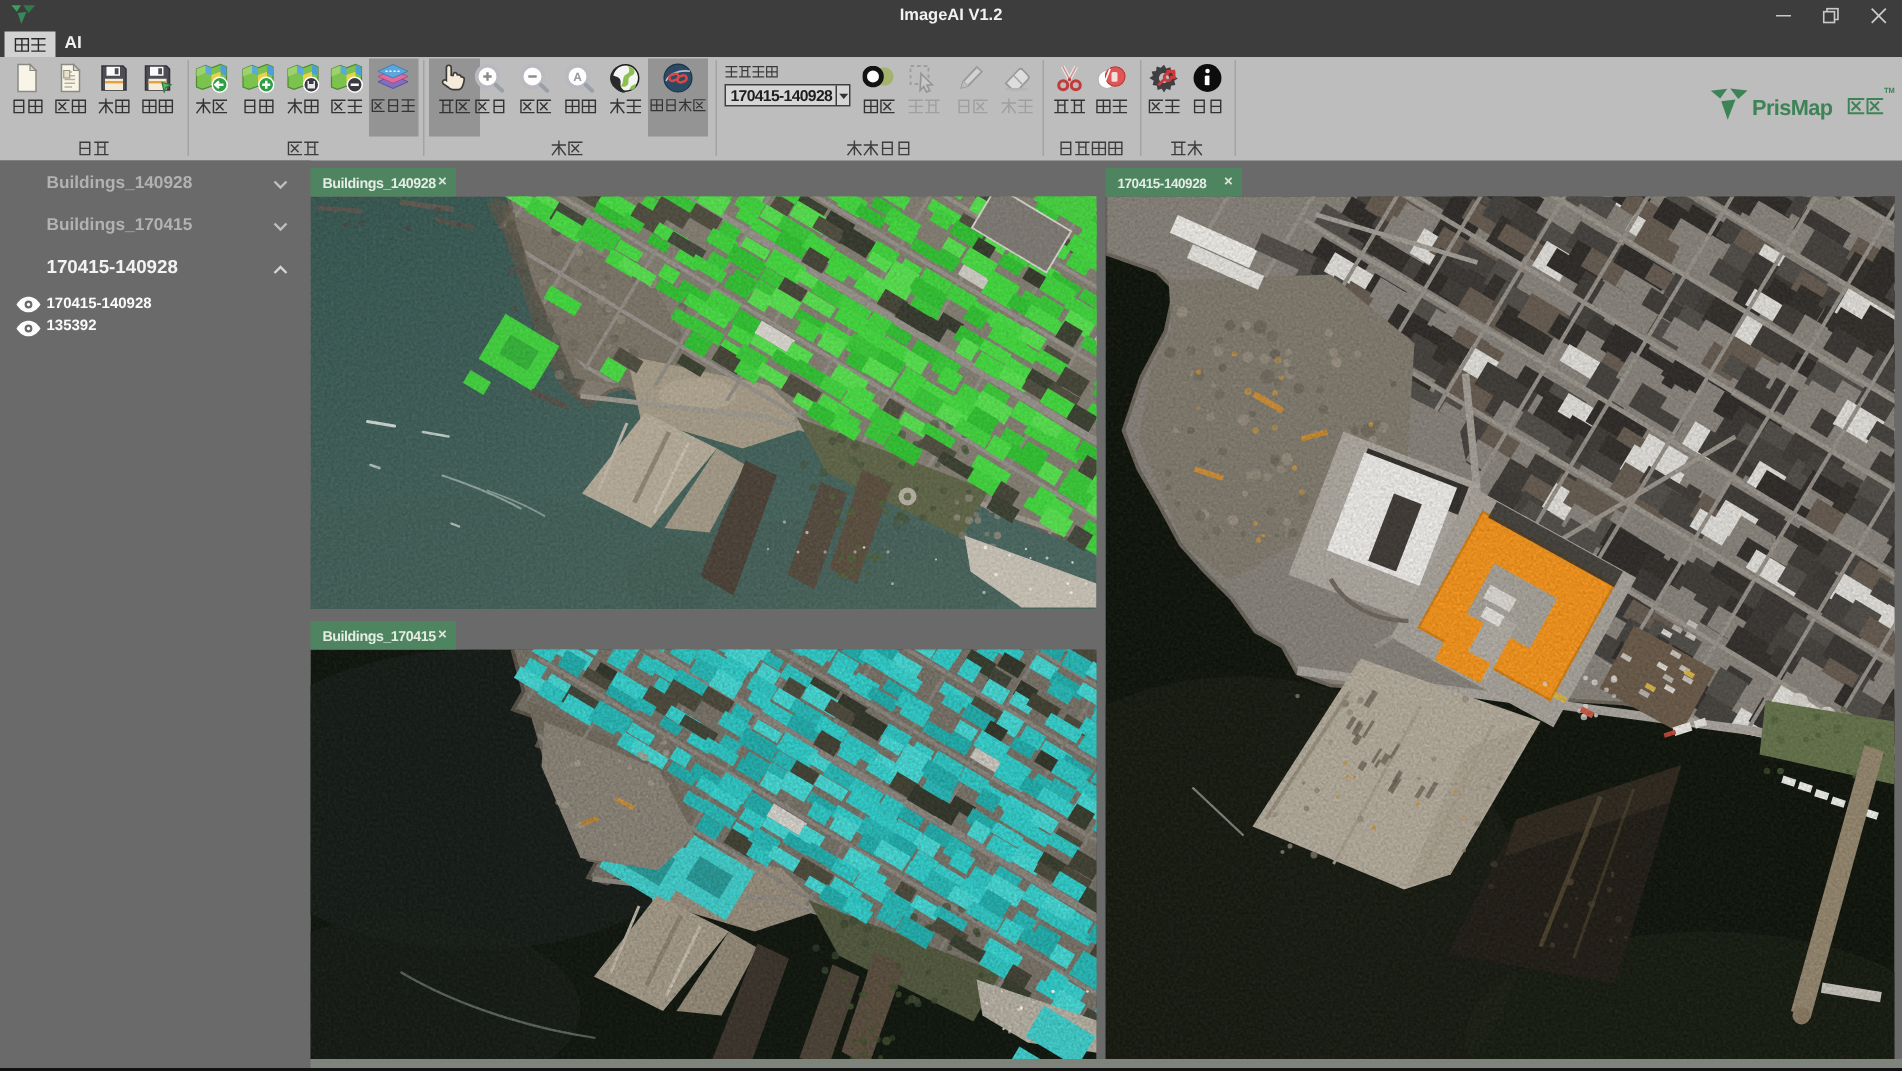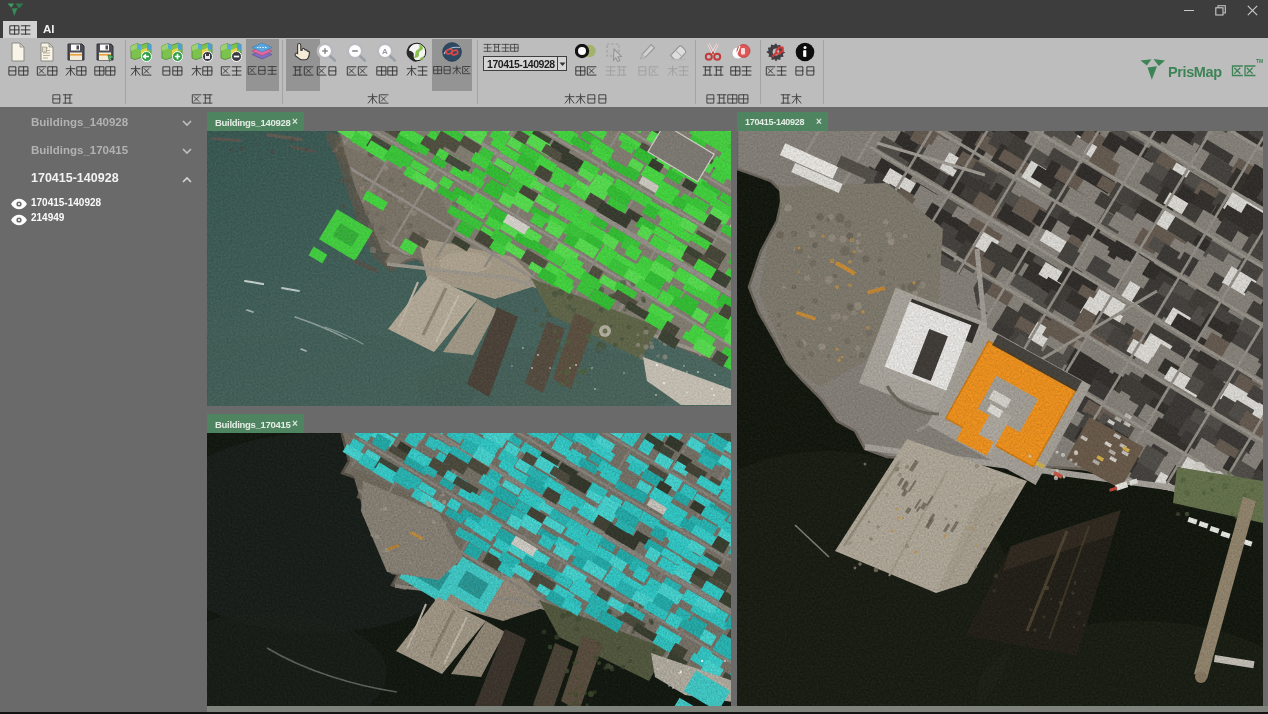--- a/index.html
+++ b/index.html
@@ -1,19 +1,20 @@
 <!DOCTYPE html>
 <html><head><meta charset="utf-8"><style>html,body{margin:0;padding:0;background:#6a6a6a;overflow:hidden}*{box-sizing:content-box}#app{position:relative;width:1268px;height:714px;font-family:'Liberation Sans',sans-serif;overflow:hidden}</style></head><body>
 <div id="app">
     <div style="position:absolute;left:0;top:0;width:1268px;height:38px;background:#3d3d3d"></div>
     <svg style="position:absolute;left:7px;top:3px" width="17" height="14" viewBox="0 0 17 14">
       <path d="M0.5 0.5h6.5L4.2 4.8z" fill="#3f9d63"></path>
       <path d="M8.5 0.5h8L12 5.6z" fill="#2e7a4a"></path>
       <path d="M4.8 5.6l5.8-0.6-3.4 8z" fill="#35895a"></path>
     </svg>
+    <div style="position:absolute;left:0;top:4px;width:1268px;text-align:center;color:#f2f2f2;font-weight:bold;font-size:11px;font-family:'Liberation Sans',sans-serif">ImageAI V1.2</div>
     <div style="position:absolute;left:1184px;top:10px;width:10px;height:1.4px;background:#c9c9c9"></div>
     <svg style="position:absolute;left:1215px;top:5px" width="11" height="11" viewBox="0 0 11 11" fill="none" stroke="#c9c9c9" stroke-width="1.1">
       <rect x="0.8" y="2.8" width="7.2" height="7.2"></rect>
       <path d="M3 2.8V0.7h7.3V8h-2"></path>
     </svg>
     <svg style="position:absolute;left:1247px;top:5px" width="11" height="11" viewBox="0 0 11 11" stroke="#c9c9c9" stroke-width="1.2">
       <path d="M0.8 0.8l9.4 9.4M10.2 0.8L0.8 10.2"></path>
     </svg>
     <div style="position:absolute;left:3px;top:21px;width:34px;height:17px;background:#d2d2d2"></div>
     <div style="position:absolute;left:9px;top:24px">
@@ -404,21 +405,21 @@
         <path d="M1 6C3.4 2.2 6 0.8 9 0.8S14.6 2.2 17 6c-2.4 3.8-5 5.2-8 5.2S3.4 9.8 1 6z" fill="#fdfdfd"></path>
         <circle cx="9" cy="6" r="2.6" fill="#6a6a6a"></circle>
         <circle cx="9" cy="6" r="1.1" fill="#fdfdfd"></circle>
       </svg></div>
     <div style="position:absolute;left:31px;top:197px;color:#fafafa;font-weight:bold;font-size:10px;font-family:'Liberation Sans',sans-serif">170415-140928</div>
     <div style="position:absolute;left:10px;top:212px"><svg width="18" height="12" viewBox="0 0 18 12">
         <path d="M1 6C3.4 2.2 6 0.8 9 0.8S14.6 2.2 17 6c-2.4 3.8-5 5.2-8 5.2S3.4 9.8 1 6z" fill="#fdfdfd"></path>
         <circle cx="9" cy="6" r="2.6" fill="#6a6a6a"></circle>
         <circle cx="9" cy="6" r="1.1" fill="#fdfdfd"></circle>
       </svg></div>
-    <div style="position:absolute;left:31px;top:212px;color:#fafafa;font-weight:bold;font-size:10px;font-family:'Liberation Sans',sans-serif">214949</div>
+    <div style="position:absolute;left:31px;top:212px;color:#fafafa;font-weight:bold;font-size:10px;font-family:'Liberation Sans',sans-serif">135392</div>
     <div style="position:absolute;left:207px;top:131px;width:524px;height:275px">
       <svg width="524" height="275" viewBox="0 0 524 275" style="display:block">
         <defs>
           <filter id="p1nb" x="0" y="0" width="100%" height="100%">
             <feTurbulence type="fractalNoise" baseFrequency="0.55" numOctaves="2" seed="7" stitchTiles="stitch"></feTurbulence>
             <feColorMatrix type="matrix" values="0 0 0 0 0  0 0 0 0 0  0 0 0 0 0  0.9 0.9 0.9 0 -0.9"></feColorMatrix>
           </filter>
           <filter id="p1nw" x="0" y="0" width="100%" height="100%">
             <feTurbulence type="fractalNoise" baseFrequency="0.5" numOctaves="2" seed="11" stitchTiles="stitch"></feTurbulence>
             <feColorMatrix type="matrix" values="0 0 0 0 1  0 0 0 0 1  0 0 0 0 1  0.9 0.9 0.9 0 -0.95"></feColorMatrix>

